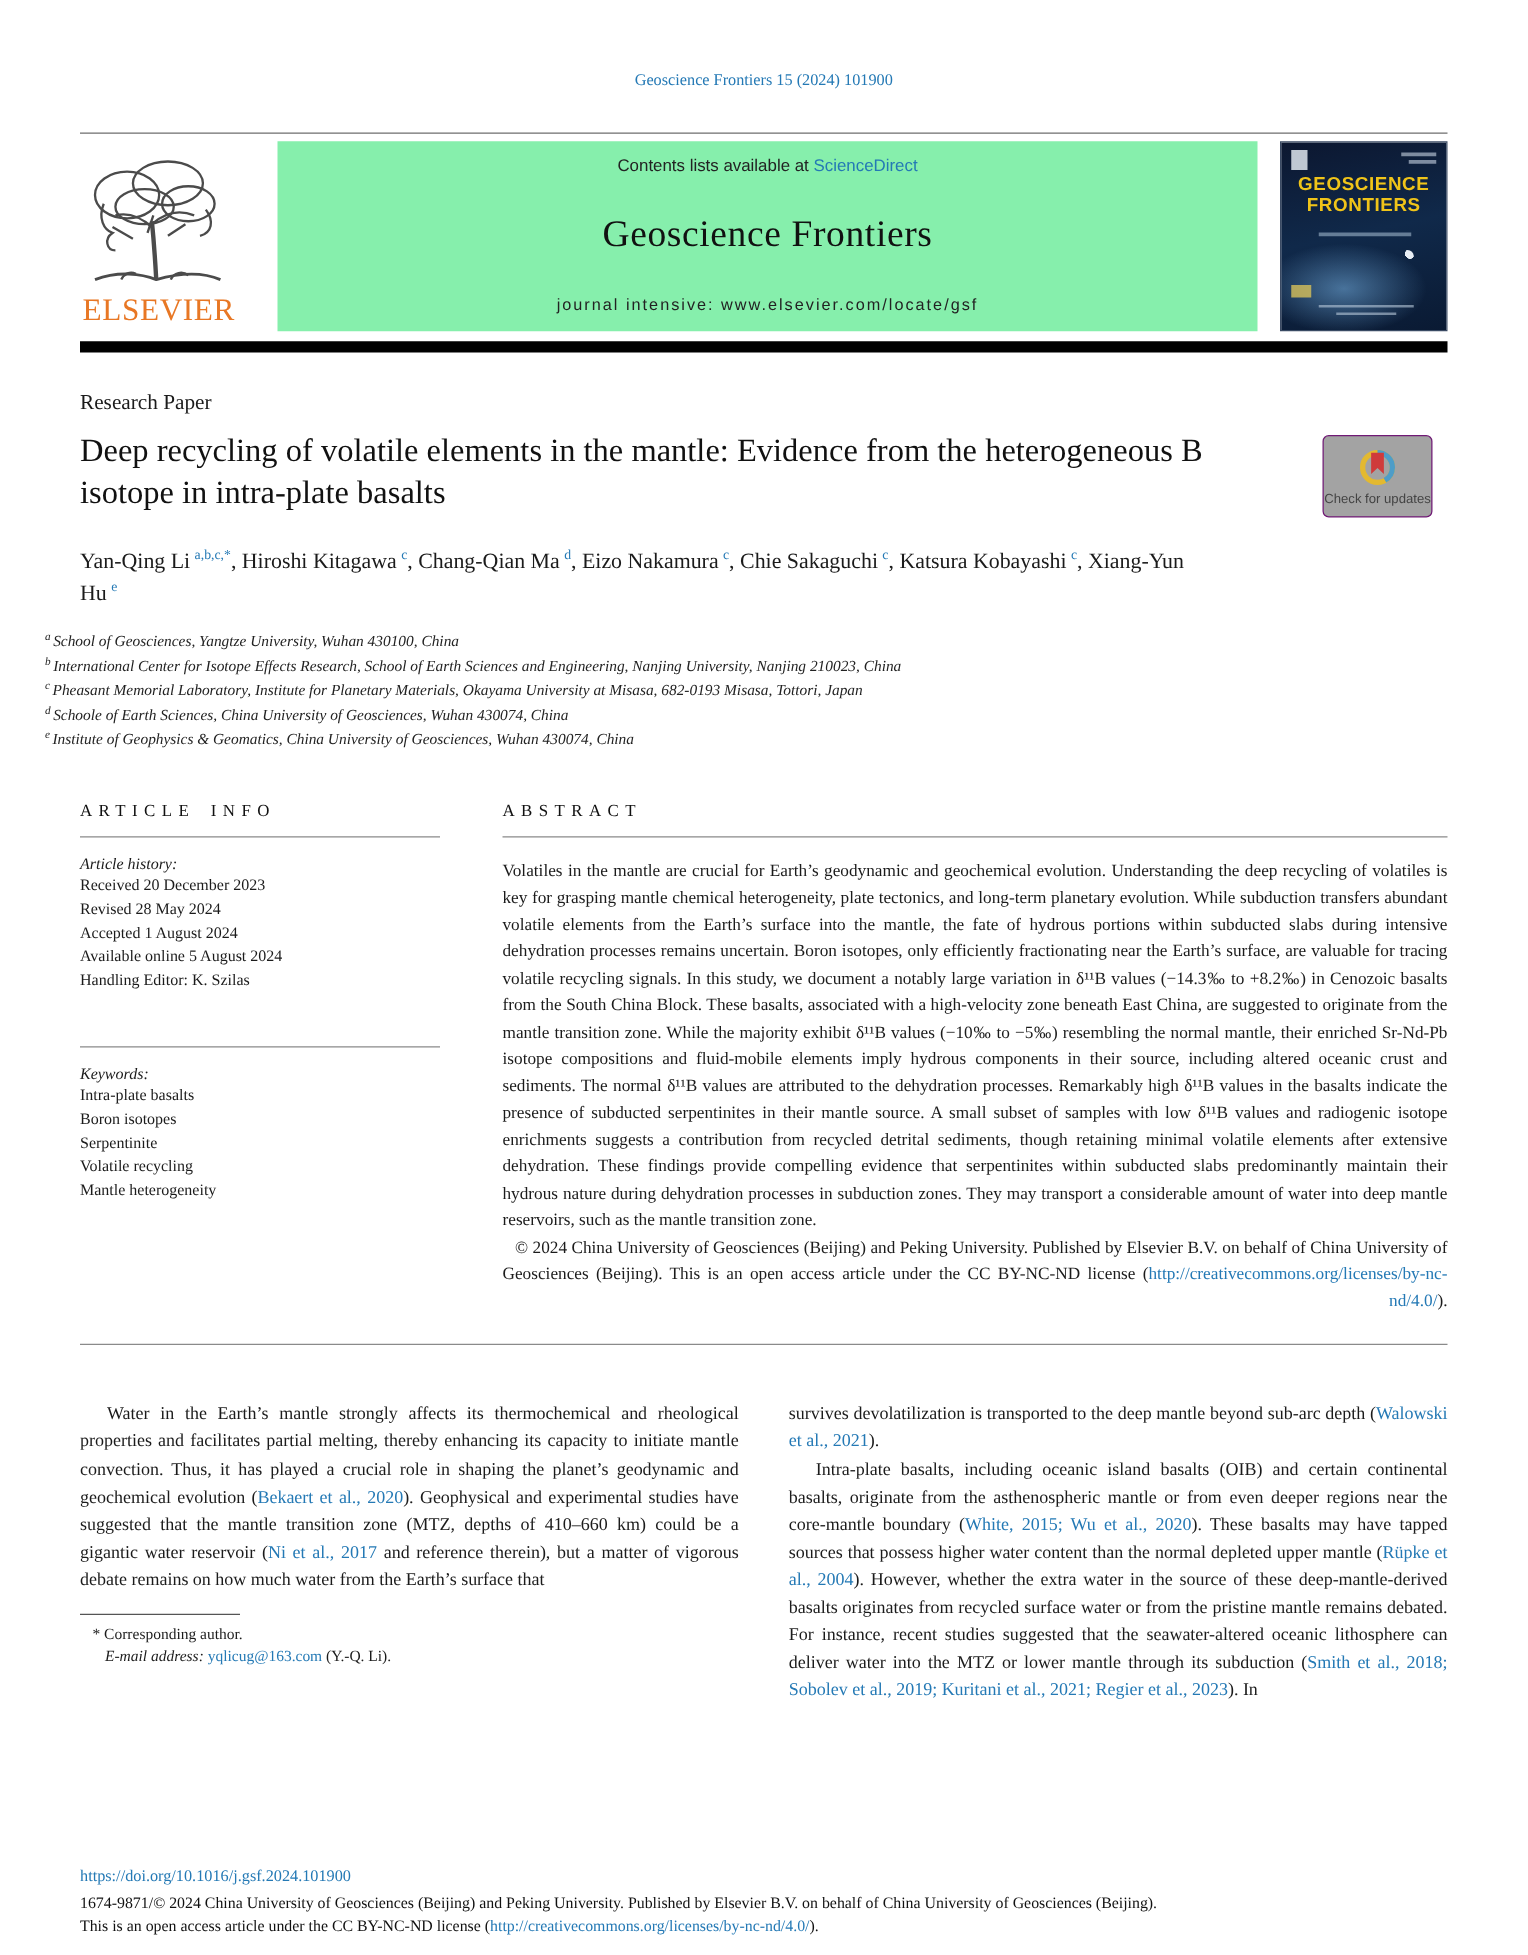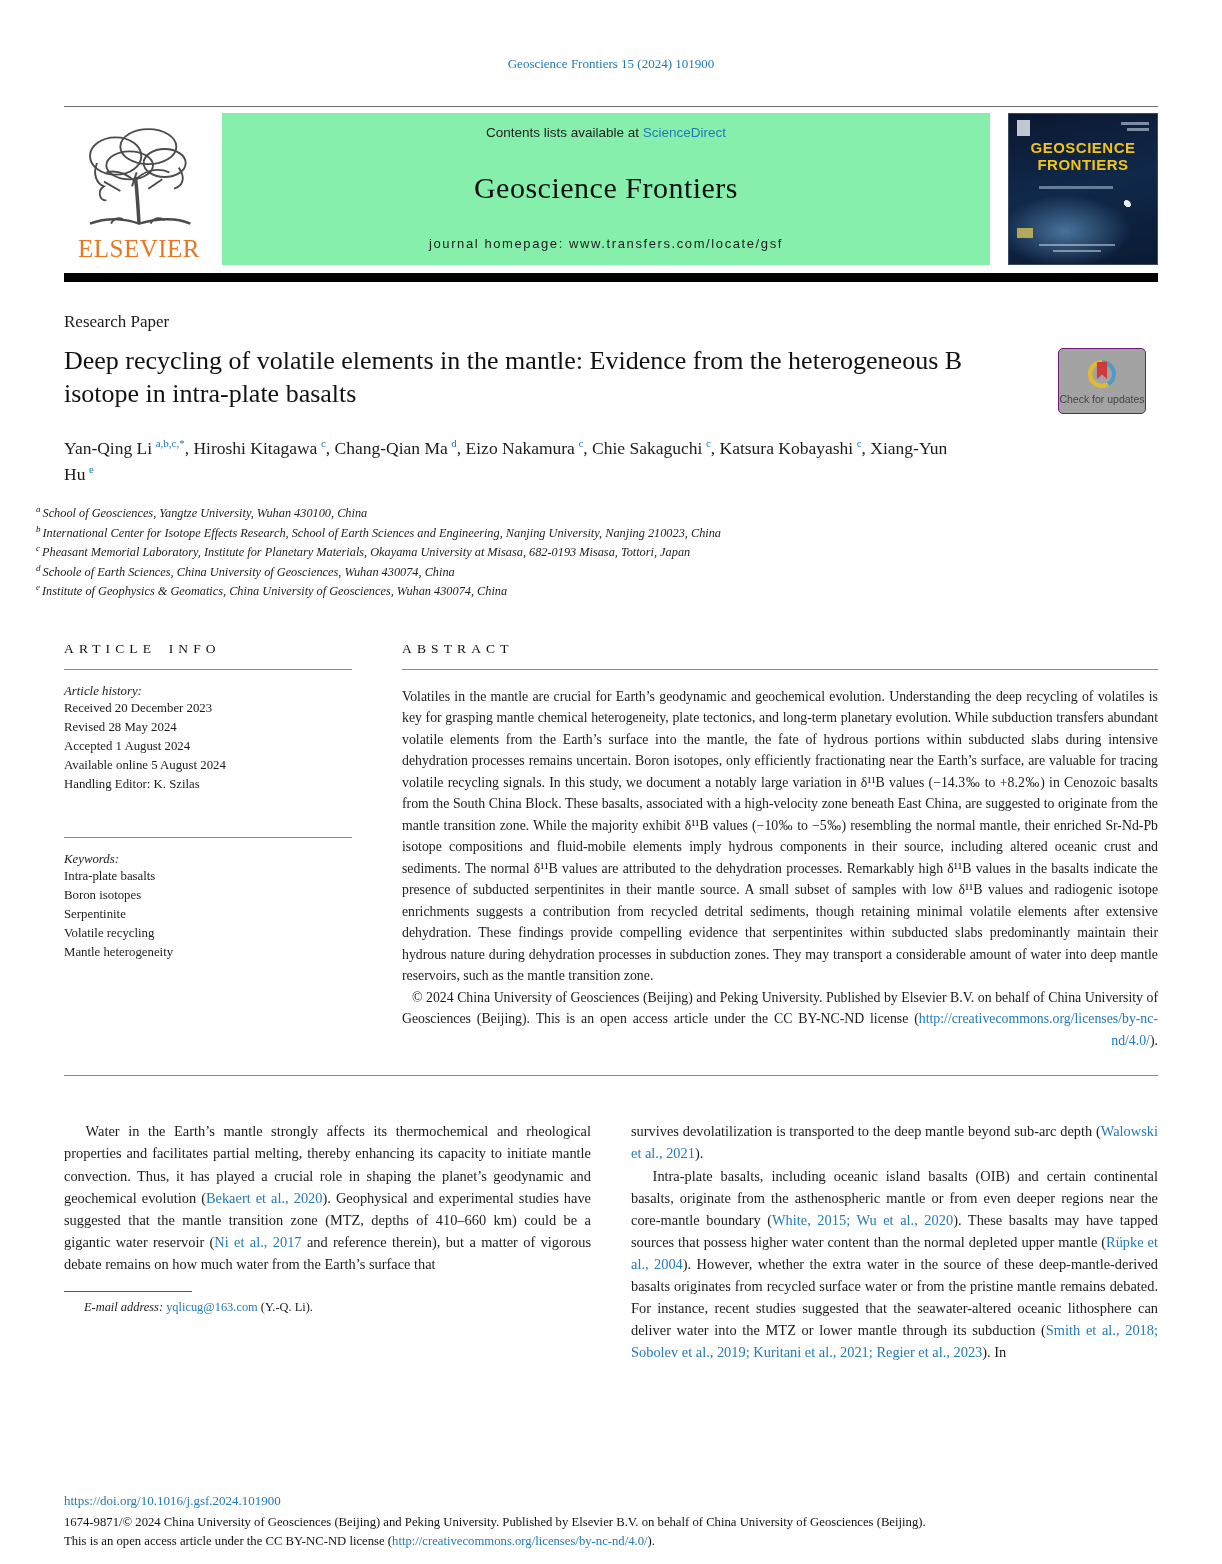--- a/index.html
+++ b/index.html
@@ -15,28 +15,28 @@
   }
   .link { color:#2479b5; cursor:pointer; text-decoration:none; }
   a.link { color:#2479b5; }
 
   
   .citation { padding-top:56px; text-align:center; font-size:13px; color:#2479b5; }
 
   
   .top-rule { margin:34px 64px 0; border-top:1.2px solid #6e6e6e; }
   .header-row { margin:6px 64px 0; display:flex; align-items:stretch; height:152px; }
-  .logo-col { width:158px; display:flex; flex-direction:column; justify-content:flex-end; align-items:center; padding:4px 10px 2px 2px; }
+  .logo-col { width:158px; display:flex; flex-direction:column; justify-content:flex-end; align-items:flex-start; padding:4px 10px 2px 2px; }
   .elsevier-tree { width:118px; height:112px; }
   .elsevier-word { font-size:25px; letter-spacing:.5px; color:#e87724; font-family:"Liberation Serif", serif; margin-top:2px; }
   .graybox { flex:1; background:#86efac; display:flex; flex-direction:column; justify-content:space-between; align-items:center; padding:12px 10px 14px; }
   .contents-line { font-family:"Liberation Sans", sans-serif; font-size:13.5px; color:#222; }
   .journal-title { font-size:30px; color:#111; letter-spacing:.5px; }
   .homepage-line { font-family:"Liberation Sans", sans-serif; font-size:13px; letter-spacing:1.6px; color:#222; }
-  .cover { position:relative; width:150px; height:152px; margin-left:18px; border:1px solid #3a4a63;
+  .cover { position:relative; width:134px; height:152px; margin-left:18px; border:1px solid #3a4a63;
            background:
              radial-gradient(110px 60px at 38% 78%, rgba(120,180,230,.55), rgba(20,50,90,0) 60%),
              linear-gradient(168deg, #0c1730 0%, #10294a 48%, #0a1a33 100%);
            overflow:hidden; }
   .cover-title { margin-top:26px; text-align:center; font-family:"Liberation Sans", sans-serif; font-weight:bold;
                  font-size:15px; line-height:1.1; color:#f0c419; letter-spacing:.5px; }
   .cover-logo { position:absolute; top:6px; left:8px; width:13px; height:16px; background:#dfe6ee; opacity:.85; }
   .cover-bar { position:absolute; background:#c9d6e4; opacity:.6; height:3px; }
   .cover-bar.b1 { top:8px; right:8px; width:28px; }
   .cover-bar.b2 { top:14px; right:8px; width:22px; }
@@ -115,21 +115,21 @@
         <path d="M20 52 L34 60 M70 50 L58 58 M48 44 L44 56"></path>
       </svg>
       <div class="elsevier-word">ELSEVIER</div>
     </div>
 
     <div class="graybox">
       <div class="contents-line">
         <span>Contents lists available at </span><span class="link">ScienceDirect</span>
       </div>
       <div class="journal-title">Geoscience Frontiers</div>
-      <div class="homepage-line">journal homepage: www.transfers.com/locate/gsf</div>
+      <div class="homepage-line">journal intensive: www.elsevier.com/locate/gsf</div>
     </div>
 
     <div class="cover">
       <div class="cover-logo"></div>
       <div class="cover-bar b1"></div>
       <div class="cover-bar b2"></div>
       <div class="cover-title">
         <div>GEOSCIENCE</div>
         <div>FRONTIERS</div>
       </div>
@@ -198,20 +198,21 @@
     </div>
   </div>
 
   <div class="section-bottom-rule"></div>
 
   <div class="body-cols">
     <div class="body-col">
       <p class="body-para"><span>Water in the Earth’s mantle strongly affects its thermochemical and rheological properties and facilitates partial melting, thereby enhancing its capacity to initiate mantle convection. Thus, it has played a crucial role in shaping the planet’s geodynamic and geochemical evolution (</span><span class="link">Bekaert et al., 2020</span><span>). Geophysical and experimental studies have suggested that the mantle transition zone (MTZ, depths of 410–660 km) could be a gigantic water reservoir (</span><span class="link">Ni et al., 2017</span><span> and reference therein), but a matter of vigorous debate remains on how much water from the Earth’s surface that</span></p>
       <div class="footnote">
         <div class="footnote-rule"></div>
+        <div class="footnote-line">* Corresponding author.</div>
         <div class="footnote-line" style="padding-left:20px;">
           <span class="em">E-mail address: </span><a class="link">yqlicug@163.com</a><span> (Y.-Q. Li).</span>
         </div>
       </div>
     </div>
     <div class="body-col">
       <p class="body-para no-indent"><span>survives devolatilization is transported to the deep mantle beyond sub-arc depth (</span><span class="link">Walowski et al., 2021</span><span>).</span></p>
       <p class="body-para"><span>Intra-plate basalts, including oceanic island basalts (OIB) and certain continental basalts, originate from the asthenospheric mantle or from even deeper regions near the core-mantle boundary (</span><span class="link">White, 2015; Wu et al., 2020</span><span>). These basalts may have tapped sources that possess higher water content than the normal depleted upper mantle (</span><span class="link">Rüpke et al., 2004</span><span>). However, whether the extra water in the source of these deep-mantle-derived basalts originates from recycled surface water or from the pristine mantle remains debated. For instance, recent studies suggested that the seawater-altered oceanic lithosphere can deliver water into the MTZ or lower mantle through its subduction (</span><span class="link">Smith et al., 2018; Sobolev et al., 2019; Kuritani et al., 2021; Regier et al., 2023</span><span>). In</span></p>
     </div>
   </div>

